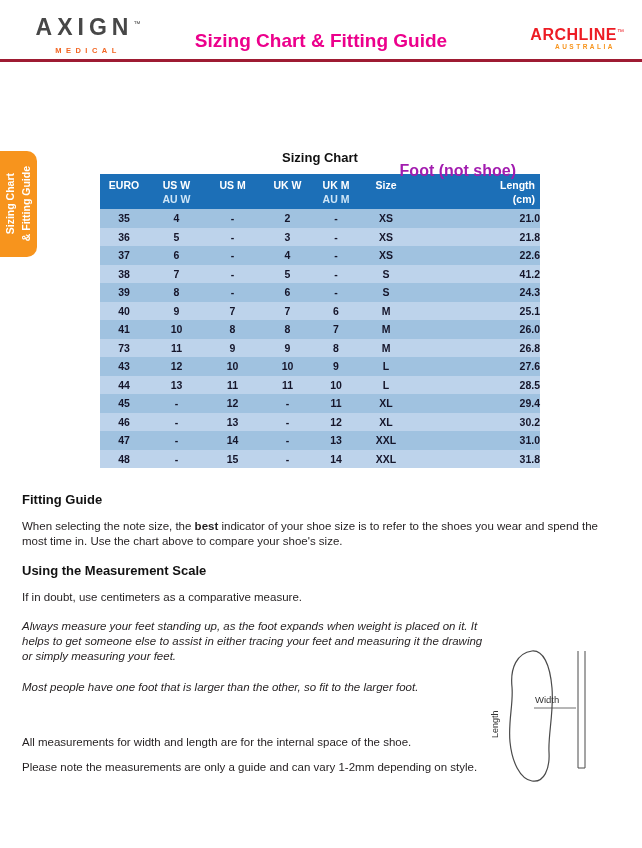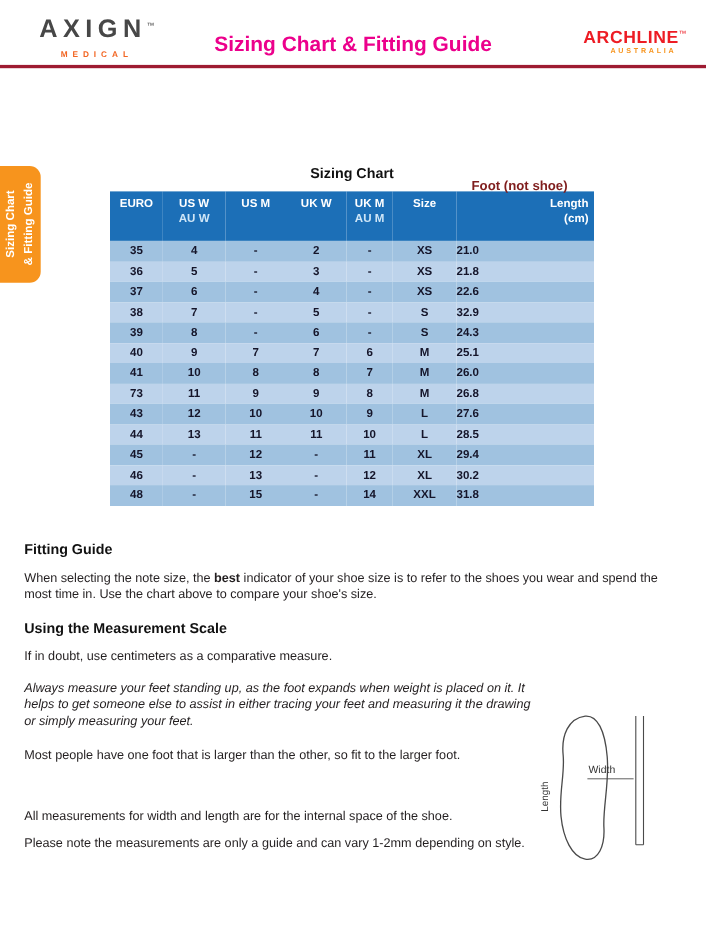--- a/index.html
+++ b/index.html
@@ -27,42 +27,42 @@
   
   .side-tab { position:absolute; left:0; top:151px; width:37px; height:106px; background:#F7941D;
     border-radius:0 10px 10px 0; display:flex; align-items:center; justify-content:center; }
   .side-tab .vtext { writing-mode:vertical-rl; transform:rotate(180deg); color:#fff;
     font-size:10.5px; font-weight:bold; line-height:1.5; text-align:center; }
   .side-tab .vtext span { display:block; }
 
   
   .chart-area { position:absolute; left:100px; top:150px; width:440px; }
   .chart-title { text-align:center; font-size:13px; font-weight:bold; color:#111; }
-  .chart-note { position:absolute; right:24px; top:12px; font-size:12px; font-weight:bold; color:#7f1d1d; }
+  .chart-note { position:absolute; right:24px; top:12px; font-size:16px; font-weight:bold; color:#a21caf; }
 
   .size-table { margin-top:9px; width:440px; border-collapse:collapse; table-layout:fixed; }
   .size-table th { background:#1C6FB7; color:#fff; font-size:10.5px; font-weight:bold;
-    text-align:center; vertical-align:top; padding:4px 0 13px; line-height:14px; }
+    text-align:center; vertical-align:top; padding:4px 0 3px; line-height:14px; }
   .size-table th span { display:block; }
   .size-table th .sub-tint { color:#CFE6F7; }
   .size-table th:last-child { text-align:right; padding-right:5px; }
   .size-table td { font-size:10.5px; font-weight:bold; color:#15152a; text-align:center;
     height:18.5px; line-height:18.5px; padding:0; }
-  .size-table td:last-child { text-align:left; padding-right:13px; }
+  .size-table td:last-child { text-align:right; }
   .size-table tbody tr:nth-child(odd) td  { background:#A0C2E0; }
   .size-table tbody tr:nth-child(even) td { background:#BDD3EB; }
 
   
   .content { position:absolute; left:22px; top:492px; width:598px; font-size:11.5px; line-height:15px; color:#231f20; }
   .content h3 { text-align:left; font-size:13px; font-weight:bold; color:#111; margin:0 0 12px; }
   .content p { margin:0; }
   .mb13 { margin-bottom:13px !important; }
   .mb14 { margin-bottom:14px !important; }
   .mb16 { margin-bottom:16px !important;font-style:italic; }
-  .mb40 { margin-bottom:40px !important; }
+  .mb40 { margin-bottom:40px !important;font-style:italic; }
   .mb10 { margin-bottom:10px !important; }
   .p-narrow { max-width:462px; }
   .p-wrap { max-width:530px; }
   b { font-weight:bold; }
 
   
   .foot-figure { position:absolute; left:490px; top:646px; width:112px; height:142px; }
 </style>
 </head>
 <body>
@@ -164,21 +164,21 @@
             <td>XS</td>
             <td>22.6</td>
           </tr>
           <tr>
             <td>38</td>
             <td>7</td>
             <td>-</td>
             <td>5</td>
             <td>-</td>
             <td>S</td>
-            <td>32.9</td>
+            <td>41.2</td>
           </tr>
           <tr>
             <td>39</td>
             <td>8</td>
             <td>-</td>
             <td>6</td>
             <td>-</td>
             <td>S</td>
             <td>24.3</td>
           </tr>
@@ -237,20 +237,29 @@
             <td>29.4</td>
           </tr>
           <tr>
             <td>46</td>
             <td>-</td>
             <td>13</td>
             <td>-</td>
             <td>12</td>
             <td>XL</td>
             <td>30.2</td>
+          </tr>
+          <tr>
+            <td>47</td>
+            <td>-</td>
+            <td>14</td>
+            <td>-</td>
+            <td>13</td>
+            <td>XXL</td>
+            <td>31.0</td>
           </tr>
           <tr>
             <td>48</td>
             <td>-</td>
             <td>15</td>
             <td>-</td>
             <td>14</td>
             <td>XXL</td>
             <td>31.8</td>
           </tr>

